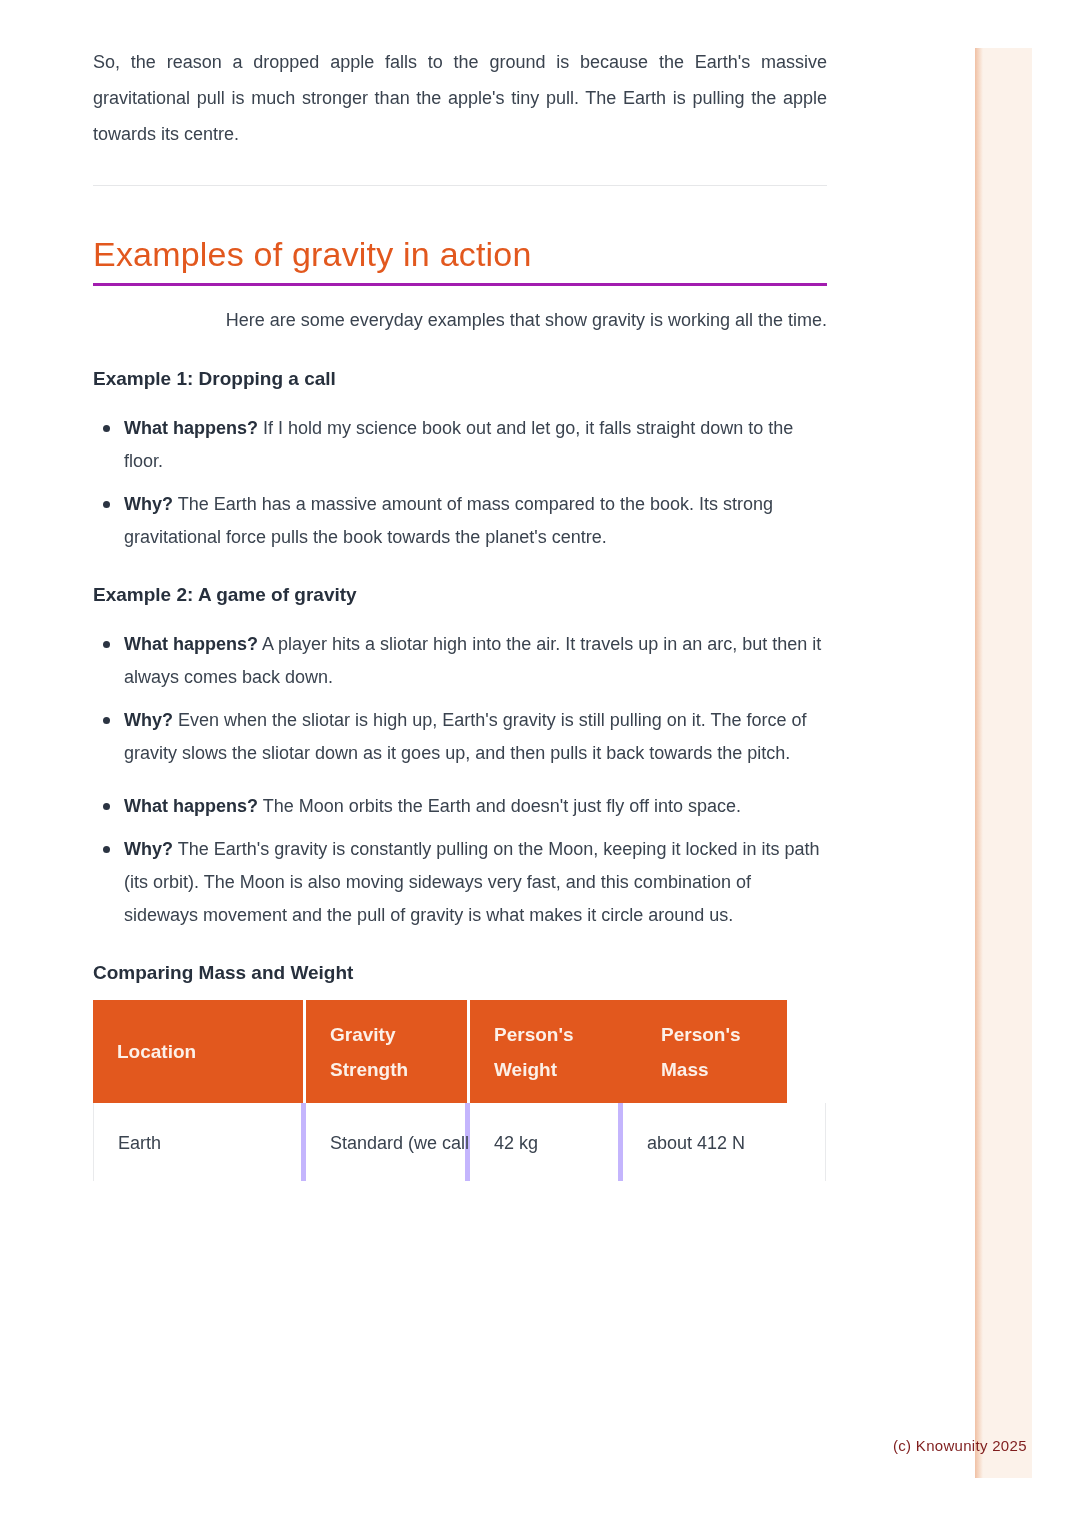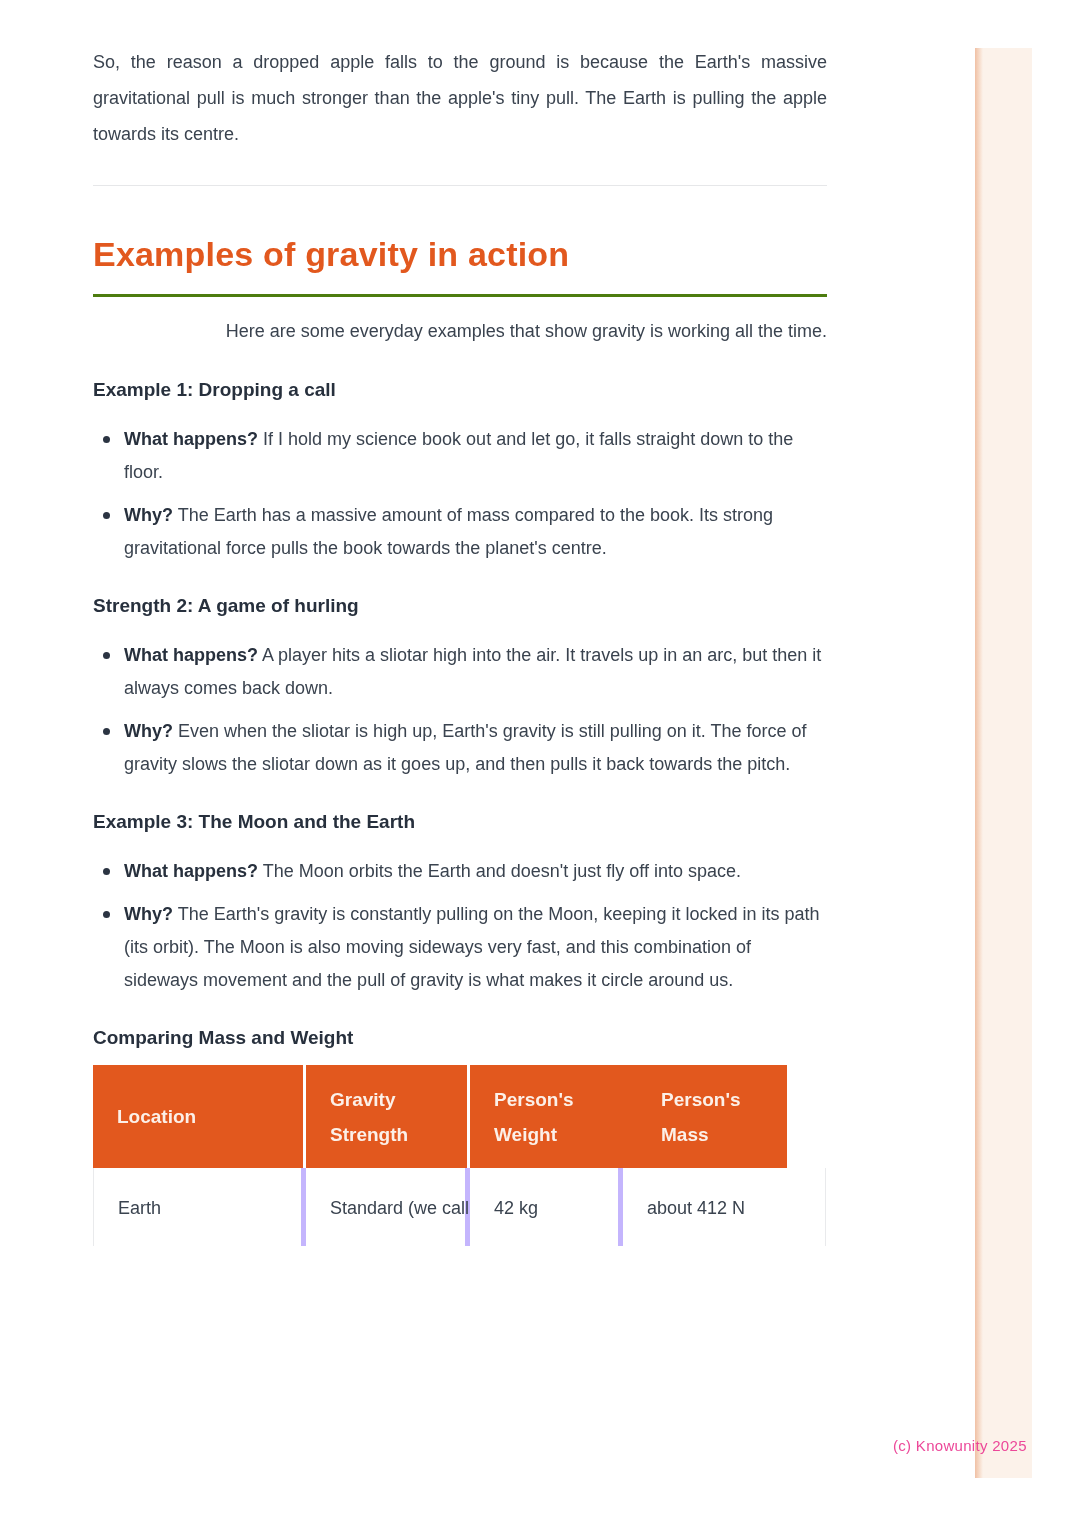--- a/index.html
+++ b/index.html
@@ -19,21 +19,21 @@
     width: 57px;
     height: 1430px;
     background: linear-gradient(90deg, #F0C0A4 0px, #F6D9C6 4px, #FCF2EA 8px, #FCF2EA 100%);
     z-index: 1;
   }
   .watermark {
     position: absolute;
     left: 893px;
     top: 1437px;
     font-size: 15px;
-    color: #ec4899;
+    color: #7f1d1d;
     letter-spacing: 0.3px;
     z-index: 2;
     white-space: nowrap;
   }
   .content {
     position: absolute;
     left: 93px;
     top: 0;
     width: 734px;
     padding-top: 44px;
@@ -48,24 +48,24 @@
   }
   hr.divider {
     border: none;
     border-top: 1px solid #E6E7E9;
     margin: 33px 0 0 0;
   }
   h1.main-heading {
     margin: 48px 0 0 0;
     font-size: 34px;
     line-height: 40px;
-    font-weight: bold;
+    font-weight: normal;
     color: #E2581E;
-    padding-bottom: 20px;
-    border-bottom: 3px solid #4d7c0f;
+    padding-bottom: 9px;
+    border-bottom: 3px solid #a21caf;
     letter-spacing: 0.2px;
   }
   p.lead { margin-top: 16px; text-align: right; }
   h3.sec {
     margin: 28px 0 0 0;
     font-size: 19px;
     line-height: 26px;
     font-weight: bold;
     color: #27303D;
   }
@@ -145,27 +145,26 @@
     <h1 class="main-heading">Examples of gravity in action</h1>
 
     <p class="body lead">Here are some everyday examples that show gravity is working all the time.</p>
 
     <h3 class="sec">Example 1: Dropping a call</h3>
     <ul class="bullets">
       <li><b>What happens?</b> <span>If I hold my science book out and let go, it falls straight down to the floor.</span></li>
       <li><b>Why?</b> <span>The Earth has a massive amount of mass compared to the book. Its strong gravitational force pulls the book towards the planet's centre.</span></li>
     </ul>
 
-    <h3 class="sec">Strength 2: A game of hurling</h3>
+    <h3 class="sec">Example 2: A game of gravity</h3>
     <ul class="bullets">
       <li><b>What happens?</b> <span>A player hits a sliotar high into the air. It travels up in an arc, but then it always comes back down.</span></li>
       <li><b>Why?</b> <span>Even when the sliotar is high up, Earth's gravity is still pulling on it. The force of gravity slows the sliotar down as it goes up, and then pulls it back towards the pitch.</span></li>
     </ul>
 
-    <h3 class="sec">Example 3: The Moon and the Earth</h3>
     <ul class="bullets">
       <li><b>What happens?</b> <span>The Moon orbits the Earth and doesn't just fly off into space.</span></li>
       <li><b>Why?</b> <span>The Earth's gravity is constantly pulling on the Moon, keeping it locked in its path (its orbit). The Moon is also moving sideways very fast, and this combination of sideways movement and the pull of gravity is what makes it circle around us.</span></li>
     </ul>
 
     <h3 class="sec">Comparing Mass and Weight</h3>
 
 
     <div class="table">
       <div class="thead">

